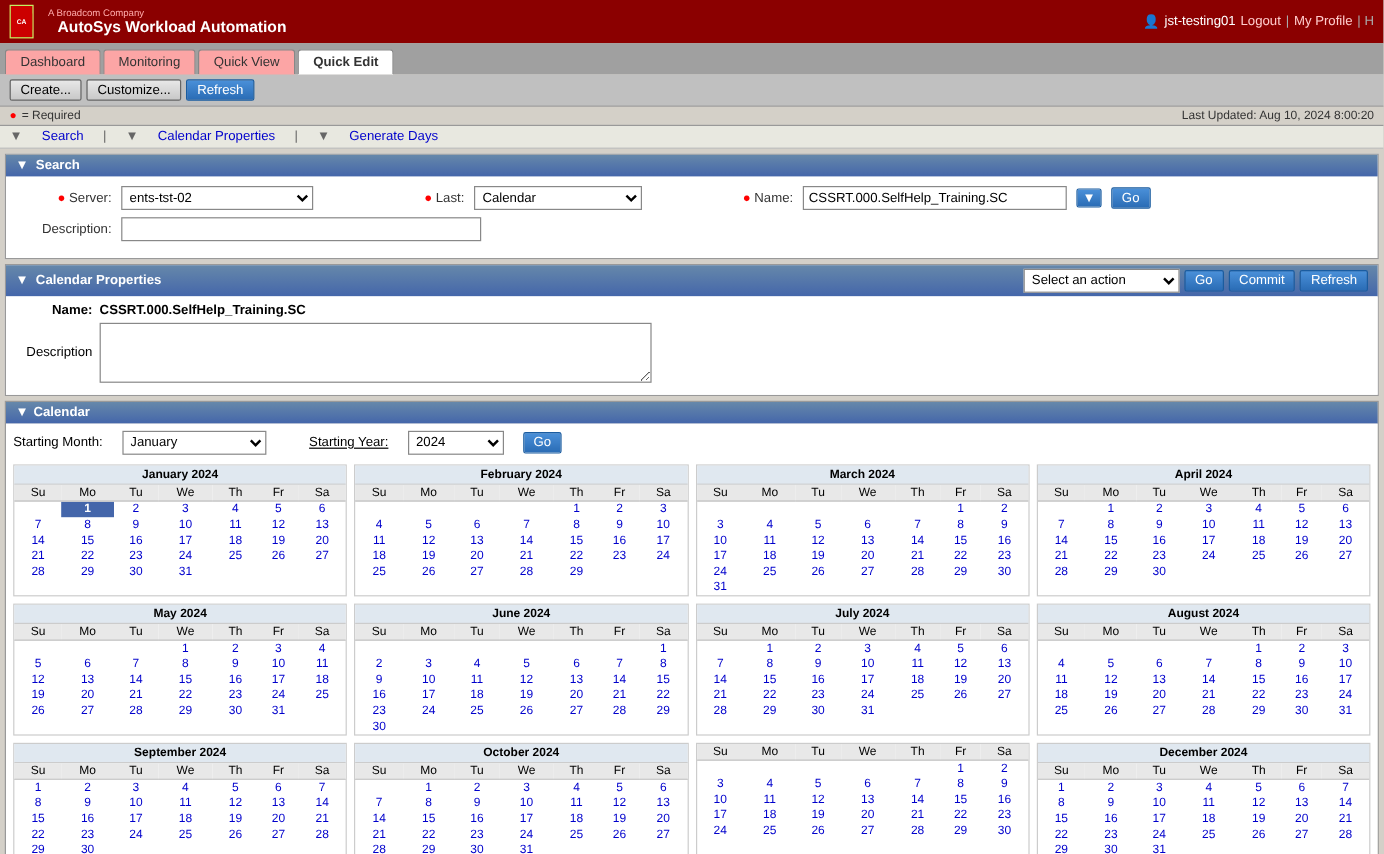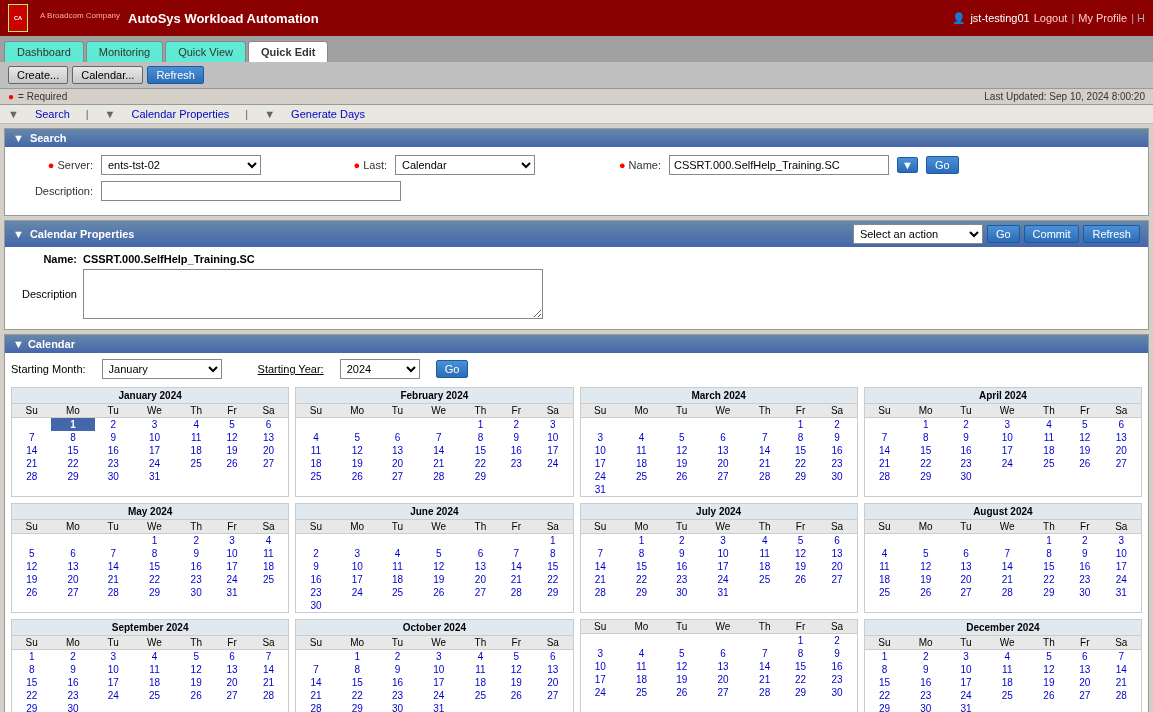--- a/index.html
+++ b/index.html
@@ -8,21 +8,21 @@
     
     .header { background: #8b0000; display: flex; align-items: center; padding: 4px 8px; height: 36px; }
     .header-logo { display: flex; align-items: center; gap: 8px; }
     .logo-box { background: #cc0000; border: 1px solid #bef264; width: 20px; height: 28px; display: flex; align-items: center; justify-content: center; }
     .app-title { color: white; font-size: 13px; font-weight: bold; margin-left: 8px; }
     .header-user { margin-left: auto; color: white; font-size: 11px; display: flex; align-items: center; gap: 4px; }
     .header-user a { color: #ffcccc; text-decoration: none; }
     
     
     .nav-bar { background: #a0a0a0; display: flex; align-items: flex-end; padding: 0 4px; height: 26px; }
-    .nav-tab { padding: 4px 12px; font-size: 11px; cursor: pointer; border: 1px solid #888; border-bottom: none; background: #5eead4; color: #333; margin-right: 2px; border-radius: 3px 3px 0 0; }
+    .nav-tab { padding: 4px 12px; font-size: 11px; cursor: pointer; border: 1px solid #888; border-bottom: none; background: #fca5a5; color: #333; margin-right: 2px; border-radius: 3px 3px 0 0; }
     .nav-tab.active { background: #fff; font-weight: bold; }
     
     
     .page-header { background: #c0c0c0; border-bottom: 1px solid #999; padding: 4px 8px; display: flex; align-items: center; justify-content: space-between; }
     .page-title { font-size: 13px; font-weight: bold; color: #333; }
     .header-buttons { display: flex; gap: 4px; align-items: flex-end; }
     .btn { padding: 2px 8px; font-size: 11px; border: 1px solid #666; background: linear-gradient(to bottom, #e8e8e8, #c8c8c8); cursor: pointer; border-radius: 2px; }
     .btn-blue { background: linear-gradient(to bottom, #4a90d9, #2a6cb5); color: white; border: 1px solid #1a5ca0; }
     
     
@@ -86,21 +86,21 @@
 <body>
 
 <div class="header">
   <div class="header-logo">
     <div class="logo-box">
       <svg width="32" height="24" viewBox="0 0 32 24">
         <rect width="32" height="24" fill="#cc0000"></rect>
         <text x="16" y="16" text-anchor="middle" fill="white" font-size="10" font-weight="bold">CA</text>
       </svg>
     </div>
-    <div style="display:flex; flex-direction:row; margin-left:4px;">
+    <div style="display:flex; flex-direction:column; margin-left:4px;">
       <span style="color:#ffaaaa; font-size:8px;">A Broadcom Company</span>
       <span class="app-title">AutoSys Workload Automation</span>
     </div>
   </div>
   <div class="header-user">
     <span>👤</span>
     <span>jst-testing01</span>
     <a href="#" style="color:#ffcccc;">Logout</a>
     <span style="color:#aaa;">|</span>
     <a href="#" style="color:#ffcccc;">My Profile</a>
@@ -111,31 +111,31 @@
 <div class="nav-bar">
   <div class="nav-tab">Dashboard</div>
   <div class="nav-tab">Monitoring</div>
   <div class="nav-tab">Quick View</div>
   <div class="nav-tab active">Quick Edit</div>
 </div>
 
 <div class="page-header">
   <div class="header-buttons">
     <button class="btn">Create...</button>
-    <button class="btn">Calendar...</button>
+    <button class="btn">Customize...</button>
     <button class="btn btn-blue">Refresh</button>
   </div>
 </div>
 
 <div class="info-bar">
   <div class="required-note">
     <span class="red-dot">●</span>
     <span>= Required</span>
   </div>
-  <span>Last Updated: Sep 10, 2024 8:00:20</span>
+  <span>Last Updated: Aug 10, 2024 8:00:20</span>
 </div>
 
 <div class="section-links">
   <span style="color:#666;">▼</span>
   <a class="section-link">Search</a>
   <span class="section-sep">|</span>
   <span style="color:#666;">▼</span>
   <a class="section-link">Calendar Properties</a>
   <span class="section-sep">|</span>
   <span style="color:#666;">▼</span>

